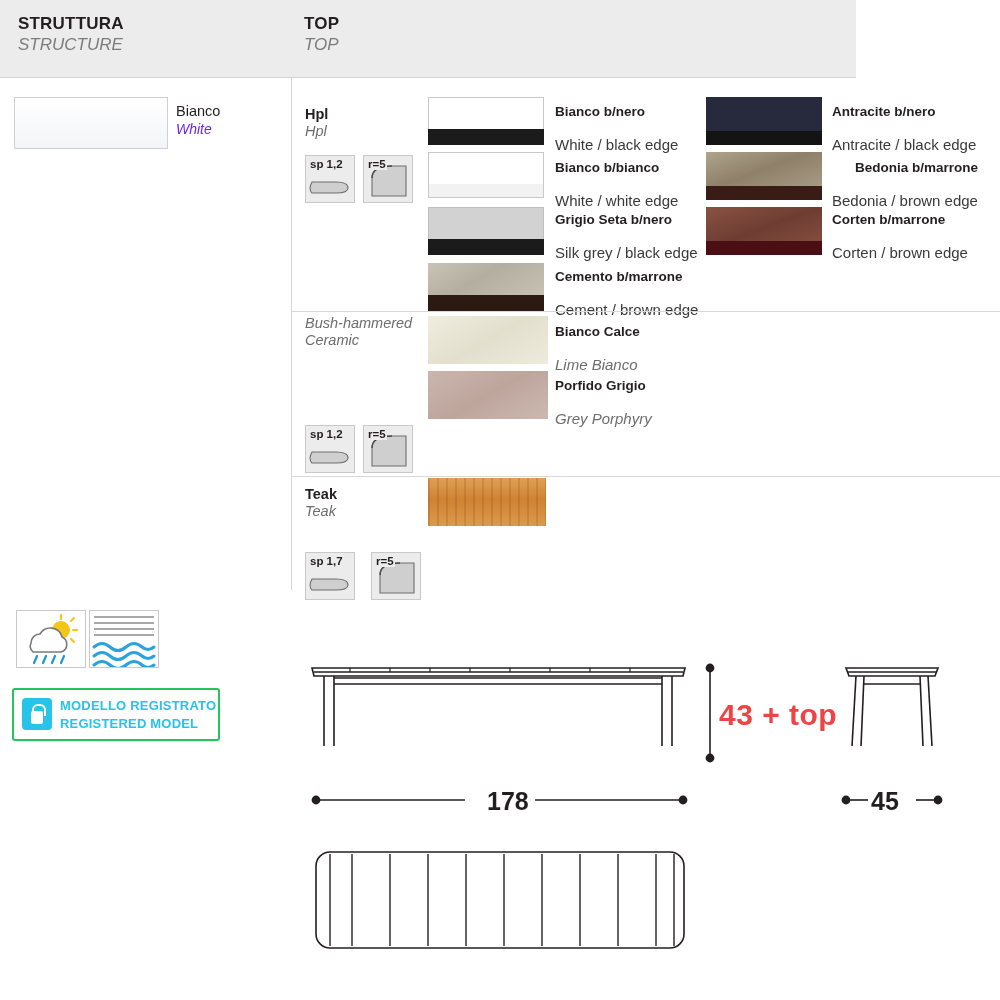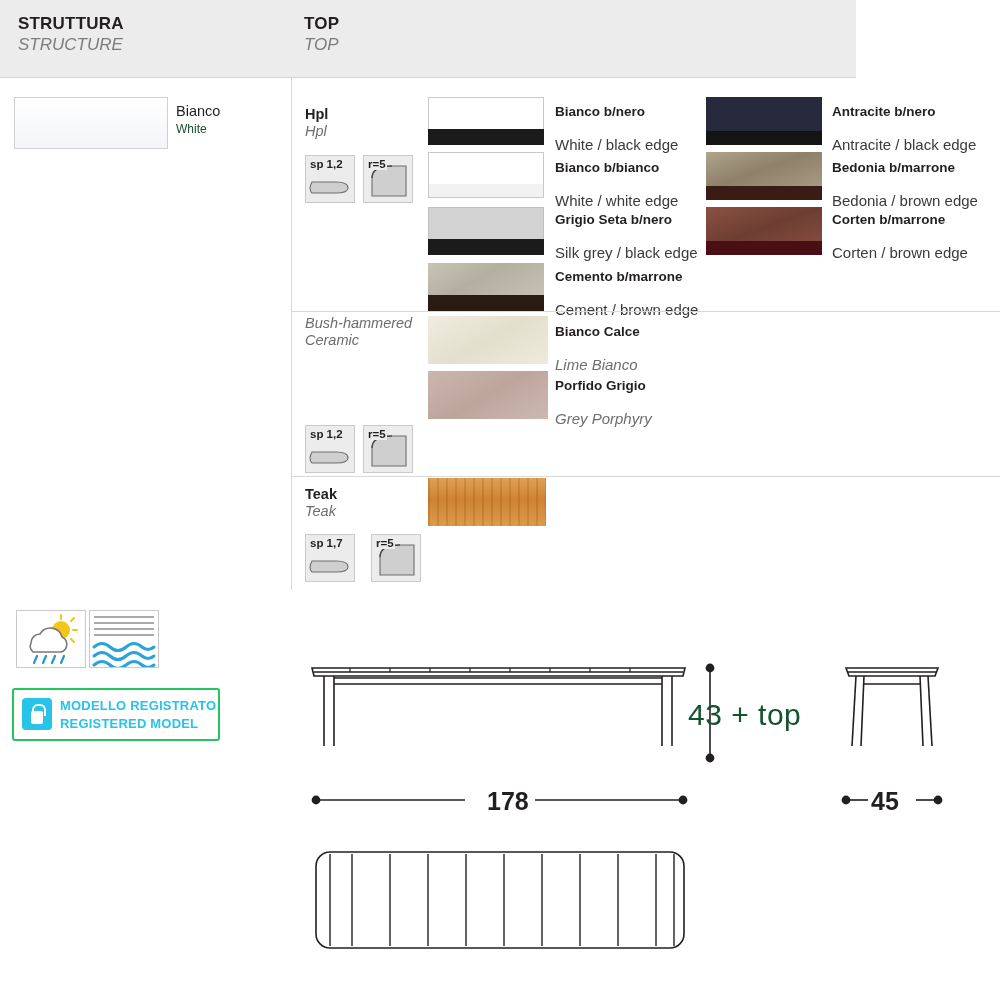--- a/index.html
+++ b/index.html
@@ -24,21 +24,21 @@
   .hdr-top{left:304px;}
 
   
   .struct-swatch{
     position:absolute;left:14px;top:97px;width:152px;height:50px;
     background:linear-gradient(180deg,#ffffff 0%,#f4f5f8 100%);
     border:1px solid #cfd0d2;
   }
   .struct-name{position:absolute;left:176px;top:103px;}
   .nm-it{font-size:14.5px;font-weight:normal;color:#231f20;line-height:17px;}
-  .nm-en{font-size:12px;color:#14532d;line-height:18px;}
+  .nm-en{font-size:14px;font-style:italic;color:#6d28d9;line-height:18px;}
 
   
   .vdiv{position:absolute;left:291px;top:78px;width:1px;height:512px;background:#d8d8d8;}
 
   
   .mat-title{position:absolute;}
   .mat-it{font-size:14.5px;font-weight:bold;color:#231f20;line-height:17px;}
   .mat-en{font-size:14.5px;font-style:italic;color:#6d6d6d;line-height:17px;}
 
   
@@ -76,21 +76,21 @@
   }
   .regmark .lock:before{
     content:"";position:absolute;left:10px;top:6px;width:10px;height:10px;
     border:2.5px solid #fff;border-bottom:none;border-radius:6px 6px 0 0;
   }
   .regmark .t1{position:absolute;left:46px;top:8px;font-size:13px;font-weight:bold;color:#27c3e8;letter-spacing:.2px;}
   .regmark .t2{position:absolute;left:46px;top:26px;font-size:13px;font-weight:bold;color:#27c3e8;letter-spacing:.2px;}
 
   
   .dim-text{position:absolute;font-size:25px;font-weight:bold;color:#231f20;}
-  .dim-red{position:absolute;font-size:30px;font-weight:normal;color:#14532d;letter-spacing:.5px;}
+  .dim-red{position:absolute;font-size:30px;font-weight:bold;color:#ef4444;letter-spacing:.5px;margin-left:31px;}
 </style>
 </head>
 <body>
 
 <div class="header">
   <div class="hdr-col hdr-struttura">
     <div class="hdr-it">STRUTTURA</div>
     <div class="hdr-en">STRUCTURE</div>
   </div>
   <div class="hdr-col hdr-top">
@@ -170,21 +170,21 @@
 </div>
 <div class="sw-label" style="left:832px;top:104px;">
   <div class="lb-it">Antracite b/nero</div>
   <div class="lb-en">Antracite / black edge</div>
 </div>
 
 <div class="sw" style="left:706px;top:152px;width:116px;height:48px;">
   <div style="height:34px;background:linear-gradient(160deg,#b0a48d 0%,#8e8069 50%,#a79a84 100%);"></div>
   <div style="height:14px;background:#3a1c16;"></div>
 </div>
-<div class="sw-label" style="left:832px;top:160px;">
+<div class="sw-label" style="left:832px;top:160px;text-align:right;">
   <div class="lb-it">Bedonia b/marrone</div>
   <div class="lb-en">Bedonia / brown edge</div>
 </div>
 
 <div class="sw" style="left:706px;top:207px;width:116px;height:48px;">
   <div style="height:34px;background:linear-gradient(160deg,#8a5243 0%,#6e3d32 55%,#834c3e 100%);"></div>
   <div style="height:14px;background:#4a0f14;"></div>
 </div>
 <div class="sw-label" style="left:832px;top:212px;">
   <div class="lb-it">Corten b/marrone</div>
@@ -229,21 +229,21 @@
   <div class="lb-en ital">Grey Porphyry</div>
 </div>
 
 <div class="hr" style="left:291px;top:476px;width:709px;"></div>
 
 <div class="mat-title" style="left:305px;top:486px;">
   <div class="mat-it">Teak</div>
   <div class="mat-en">Teak</div>
 </div>
 
-<div class="badgerow" style="left:305px;top:534px;gap:16px;">
+<div class="badgerow" style="left:305px;top:552px;gap:16px;">
   <div class="badge">
     <svg width="48" height="46" viewBox="0 0 48 46">
       <path d="M6 26 L30 26 Q42 26 42 32 Q42 37 30 37 L6 37 Q2 33 6 26 Z" fill="#cfcfcf" stroke="#6e6e6e" stroke-width="1.1"></path>
     </svg>
     <span class="bl">sp 1,7</span>
   </div>
   <div class="badge">
     <svg width="48" height="46" viewBox="0 0 48 46">
       <path d="M8 40 L8 22 Q8 10 28 10 L42 10 L42 40 Z" fill="#cfcfcf" stroke="#6e6e6e" stroke-width="1.1"></path>
       <path d="M8 22 Q8 10 28 10" fill="none" stroke="#4a4a4a" stroke-width="1.4"></path>

